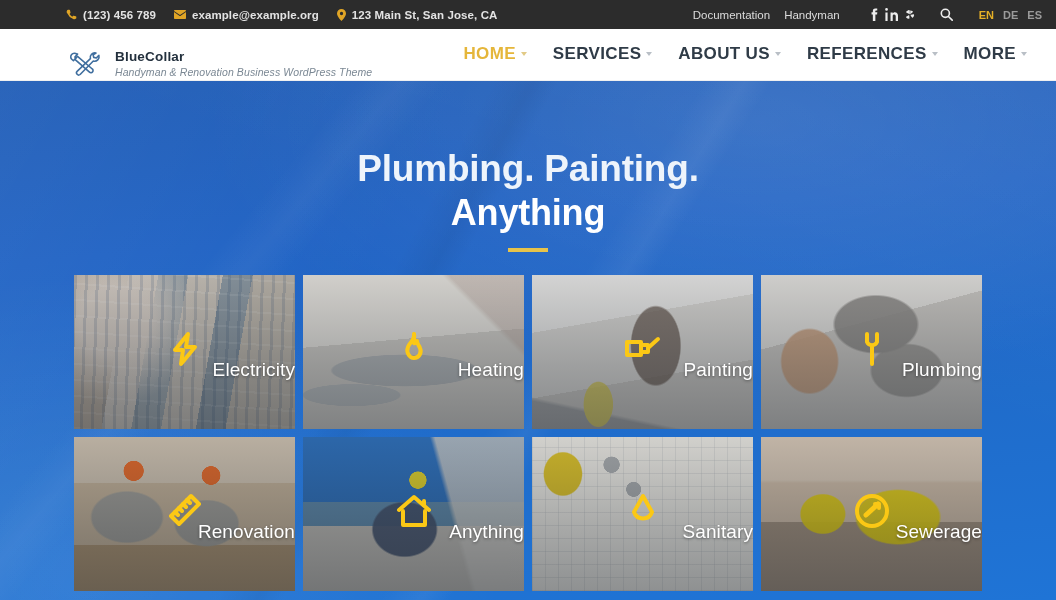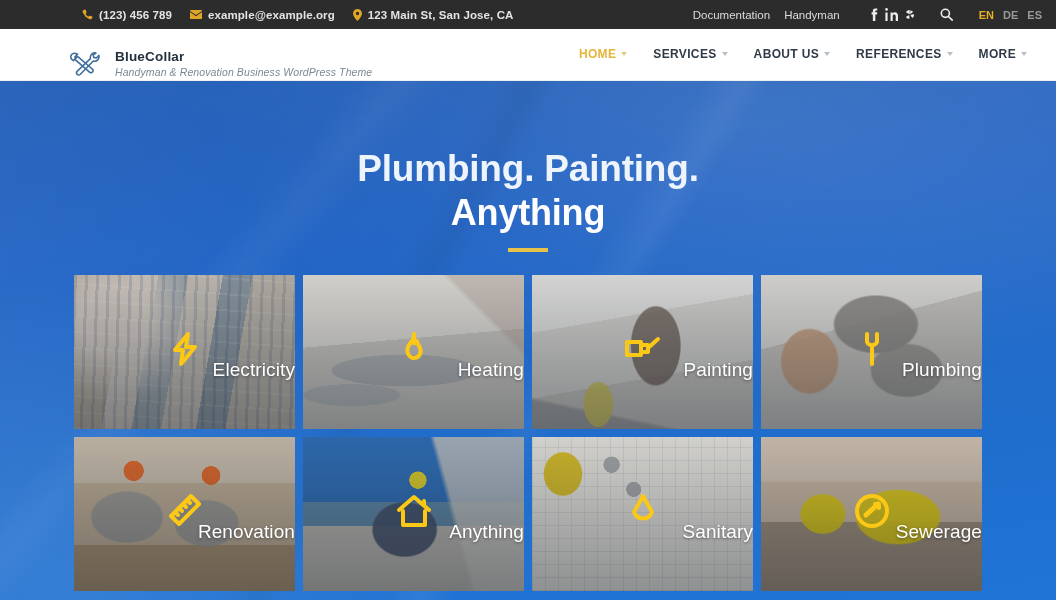--- a/index.html
+++ b/index.html
@@ -5,21 +5,21 @@
   * { box-sizing: border-box; margin: 0; padding: 0; }
   html, body {
     width: 1056px; height: 600px; overflow: hidden;
     font-family: "Liberation Sans", sans-serif;
     background: #ffffff;
   }
 
   
   .topbar {
     height: 29px; background: #2c2c2c; color: #cfcfcf;
-    display: flex; align-items: center; font-size: 11.5px; padding-left: 16px;
+    display: flex; align-items: center; font-size: 11.5px;
   }
   .topbar-left { display: flex; align-items: center; margin-left: 66px; gap: 18px; }
   .tb-item { display: flex; align-items: center; gap: 6px; color: #e3e3e3; font-weight: 600; letter-spacing: .1px;}
   .tb-ico { color: #e0a526; display: inline-flex; align-items: center; }
   .topbar-right { margin-left: auto; display: flex; align-items: center; gap: 0; margin-right: 14px; }
   .tb-link { color: #dcdcdc; font-size: 11.5px; padding: 0 7px; text-decoration: none; }
   .socials { display: flex; align-items: center; gap: 0; margin-left: 18px; }
   .soc { width: 18px; height: 20px; display: flex; align-items: center; justify-content: center; color: #ededed; }
   .search-btn { width: 28px; height: 20px; display: flex; align-items: center; justify-content: center; color: #ededed; margin-left: 14px; }
   .langs { display: flex; align-items: center; margin-left: 18px; gap: 9px; }
@@ -33,21 +33,21 @@
   }
   .brand { display: flex; align-items: center; margin-left: 66px; gap: 9px; }
   .brand-icon { width: 40px; height: 32px; display: flex; align-items: center; justify-content: center; }
   .brand-txt { line-height: 1.25; }
   .brand-name { font-size: 13.5px; font-weight: 700; color: #23303d; letter-spacing: .2px; }
   .brand-tag { font-size: 10.5px; color: #7b8894; font-style: italic; letter-spacing: .1px; }
 
   .nav { margin-left: auto; margin-right: 16px; display: flex; align-items: center; gap: 0; }
   .nav-item {
     display: flex; align-items: center; gap: 5px; padding: 0 13px;
-    font-size: 12px; font-weight: 700; color: #2f3b47; letter-spacing: .35px;
+    font-size: 17px; font-weight: 700; color: #2f3b47; letter-spacing: .35px;
     text-transform: uppercase; cursor: pointer; height: 52px;
   }
   .nav-item.active { color: #e5b63a; }
   .caret { width: 0; height: 0; border-left: 3.5px solid transparent; border-right: 3.5px solid transparent; border-top: 4px solid #b9bfc6; display: inline-block; }
   .nav-item.active .caret { border-top-color: #e2ca86; }
 
   
   .hero {
     position: relative; height: 519px; overflow: hidden;
     background:

